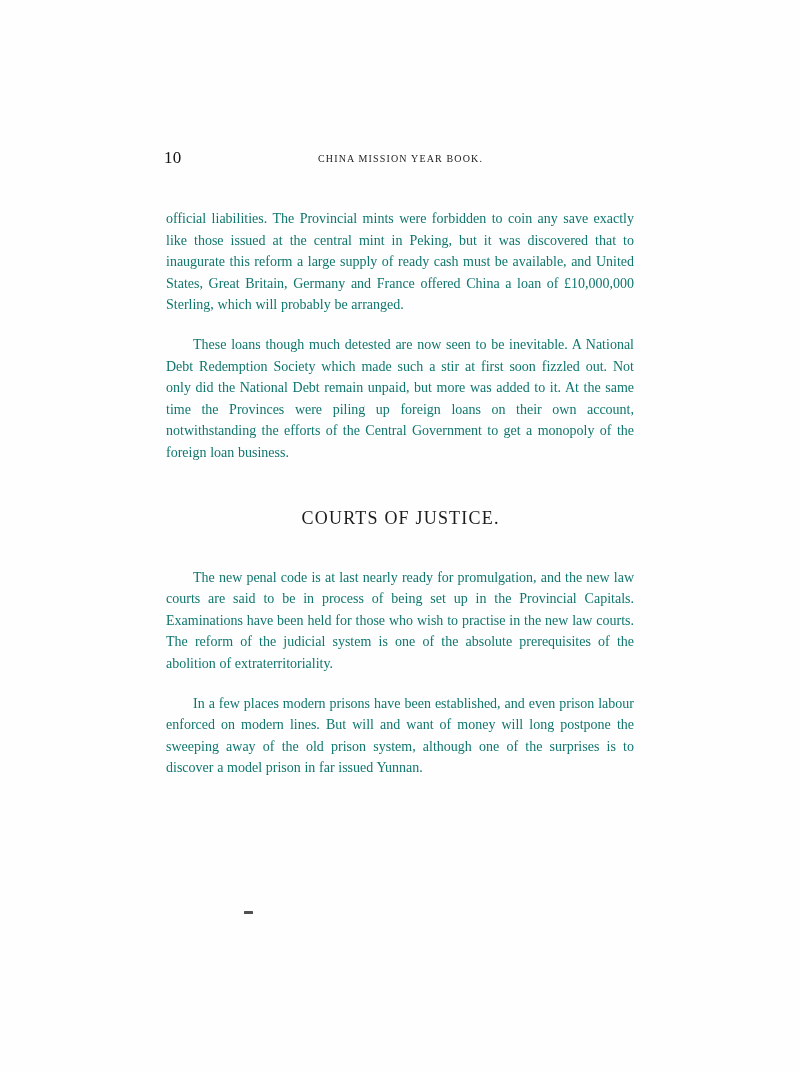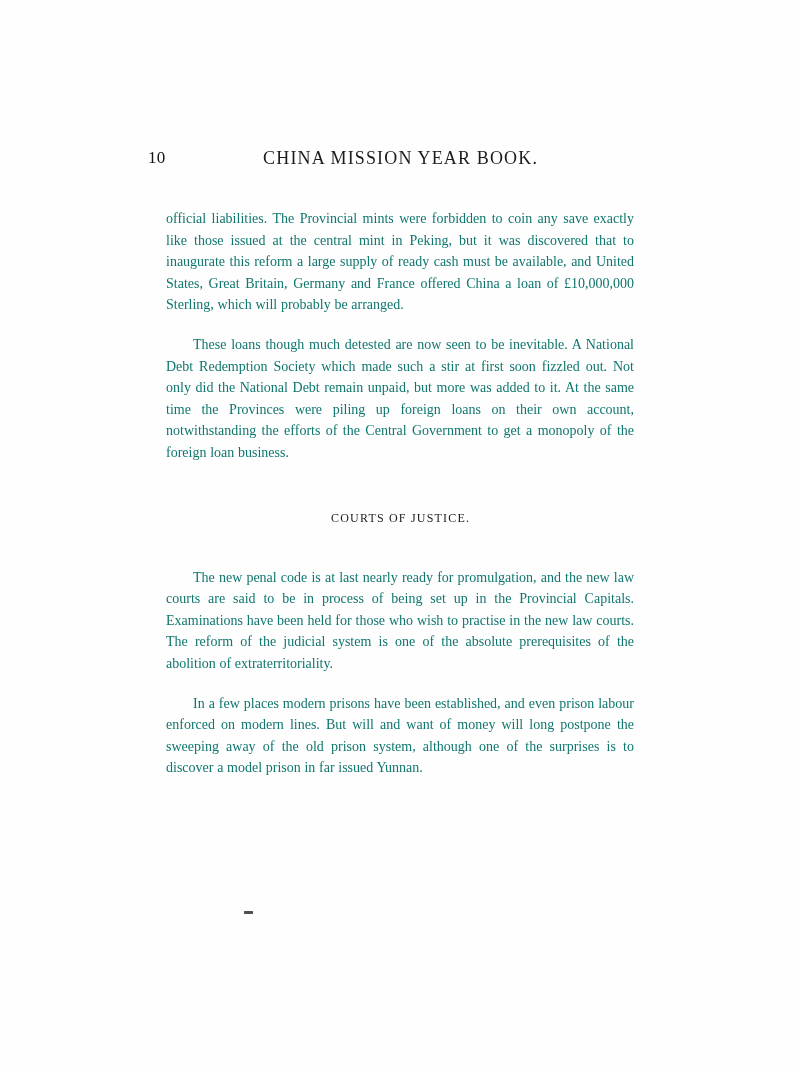--- a/index.html
+++ b/index.html
@@ -22,35 +22,35 @@
   .running-head {
     position: absolute;
     left: 148px;
     top: 148px;
     width: 504px;
     height: 20px;
   }
 
   .folio {
     position: absolute;
-    left: 0;
+    left: 16px;
     top: 0;
     font-size: 17px;
     line-height: 20px;
     letter-spacing: 0.3px;
     color: #151515;
   }
 
   .head-title {
     position: absolute;
     left: 0;
     top: 1px;
     width: 504px;
     text-align: center;
-    font-size: 18px;
+    font-size: 10px;
     line-height: 19px;
     font-variant: small-caps;
     letter-spacing: 1.15px;
     color: #1c1c1c;
     text-indent: 1.15px;
   }
 
   
   .text-block {
     position: absolute;
@@ -73,21 +73,21 @@
   }
 
   p.para.no-indent {
     text-indent: 0;
   }
 
   
   .section-heading {
     margin: 0;
     padding: 0;
-    font-size: 12px;
+    font-size: 18px;
     line-height: 19px;
     font-weight: normal;
     font-variant: small-caps;
     letter-spacing: 1.2px;
     text-align: center;
     text-indent: 1.2px;
     color: #1c1c1c;
   }
 
   .gap-before-heading { height: 27px; }

